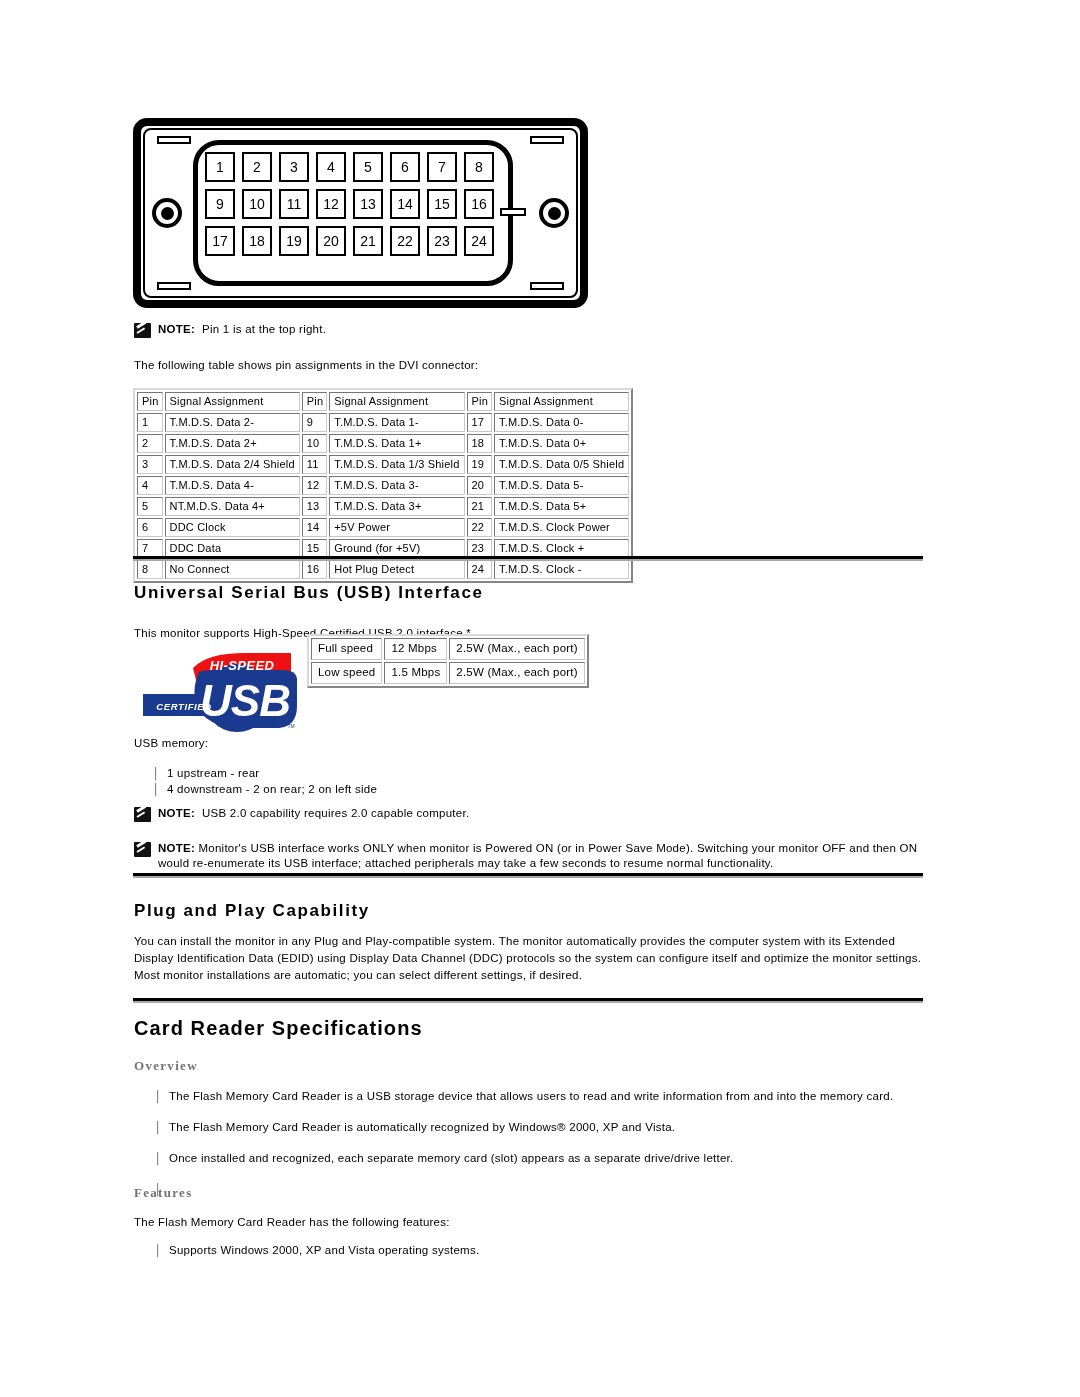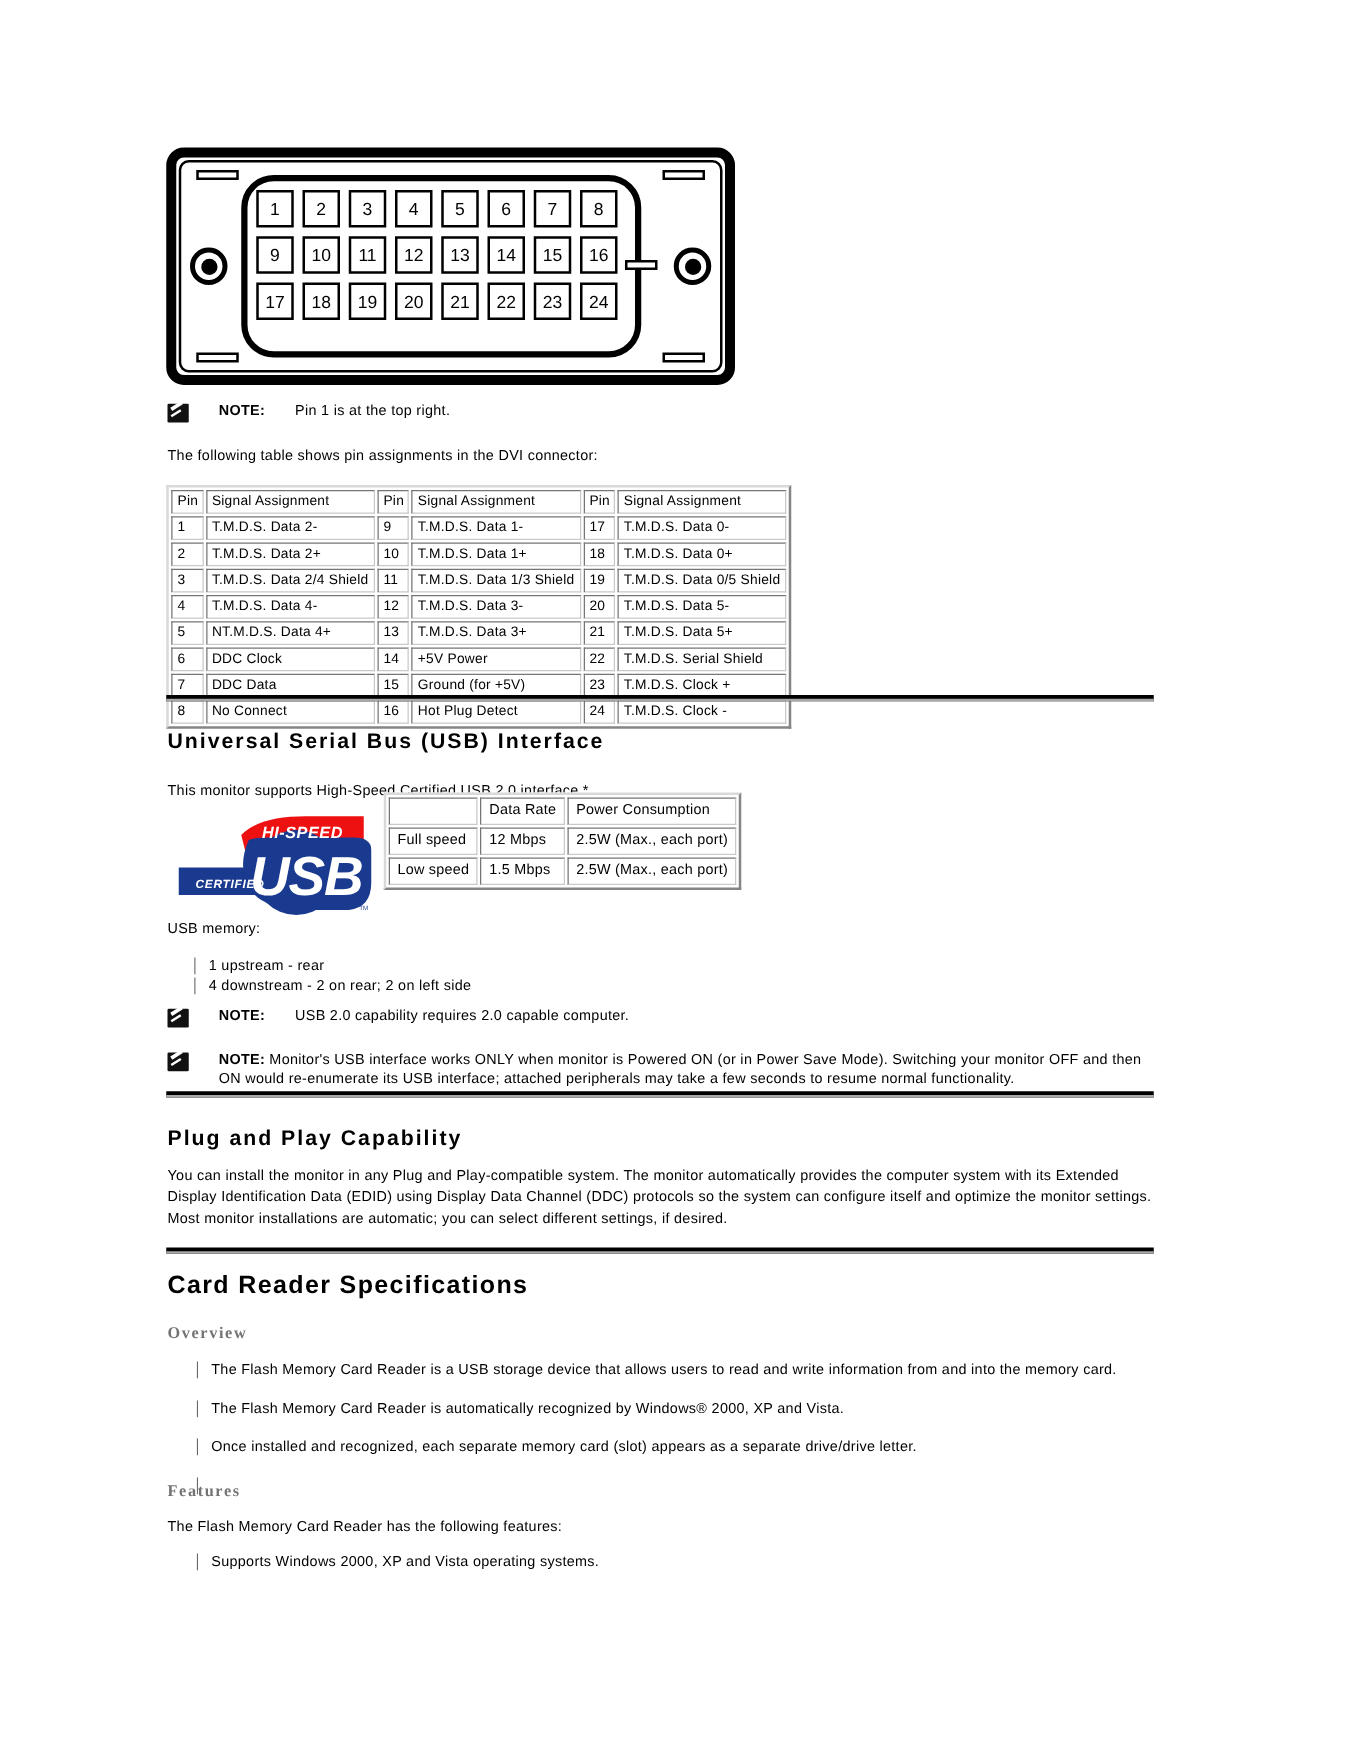--- a/index.html
+++ b/index.html
@@ -134,21 +134,21 @@
   
   .body-text {
     font-size: 11.5px;
     line-height: 15px;
     letter-spacing: 0.25px;
     color: #000;
   }
   .note-row {
     display: flex;
     align-items: flex-start;
-    gap: 24px;
+    gap: 7px;
   }
   .note-icon {
     width: 17px;
     height: 15px;
     background: #111;
     flex: none;
     position: relative;
     margin-top: 1px;
     border-radius: 1px;
   }
@@ -378,21 +378,21 @@
         <td>T.M.D.S. Data 3+</td>
         <td class="pin-col">21</td>
         <td>T.M.D.S. Data 5+</td>
       </tr>
       <tr>
         <td class="pin-col">6</td>
         <td>DDC Clock</td>
         <td class="pin-col">14</td>
         <td>+5V Power</td>
         <td class="pin-col">22</td>
-        <td>T.M.D.S. Serial Shield</td>
+        <td>T.M.D.S. Clock Power</td>
       </tr>
       <tr>
         <td class="pin-col">7</td>
         <td>DDC Data</td>
         <td class="pin-col">15</td>
         <td>Ground (for +5V)</td>
         <td class="pin-col">23</td>
         <td>T.M.D.S. Clock +</td>
       </tr>
       <tr>
@@ -427,25 +427,20 @@
 
       <text x="104" y="66" font-family="'Liberation Sans', sans-serif" font-size="44" font-weight="bold" font-style="italic" fill="#ffffff" text-anchor="middle" letter-spacing="-1">USB</text>
 
       <text x="150" y="78" font-family="'Liberation Sans', sans-serif" font-size="5" fill="#1a3a8f" text-anchor="middle">TM</text>
     </svg>
   </div>
 
   <table class="usb-table abs" style="left:174px; top:634px;">
     <tbody>
       <tr>
-        <td>&nbsp;</td>
-        <td>Data Rate</td>
-        <td>Power Consumption</td>
-      </tr>
-      <tr>
         <td>Full speed</td>
         <td>12 Mbps</td>
         <td>2.5W (Max., each port)</td>
       </tr>
       <tr>
         <td>Low speed</td>
         <td>1.5 Mbps</td>
         <td>2.5W (Max., each port)</td>
       </tr>
     </tbody>

